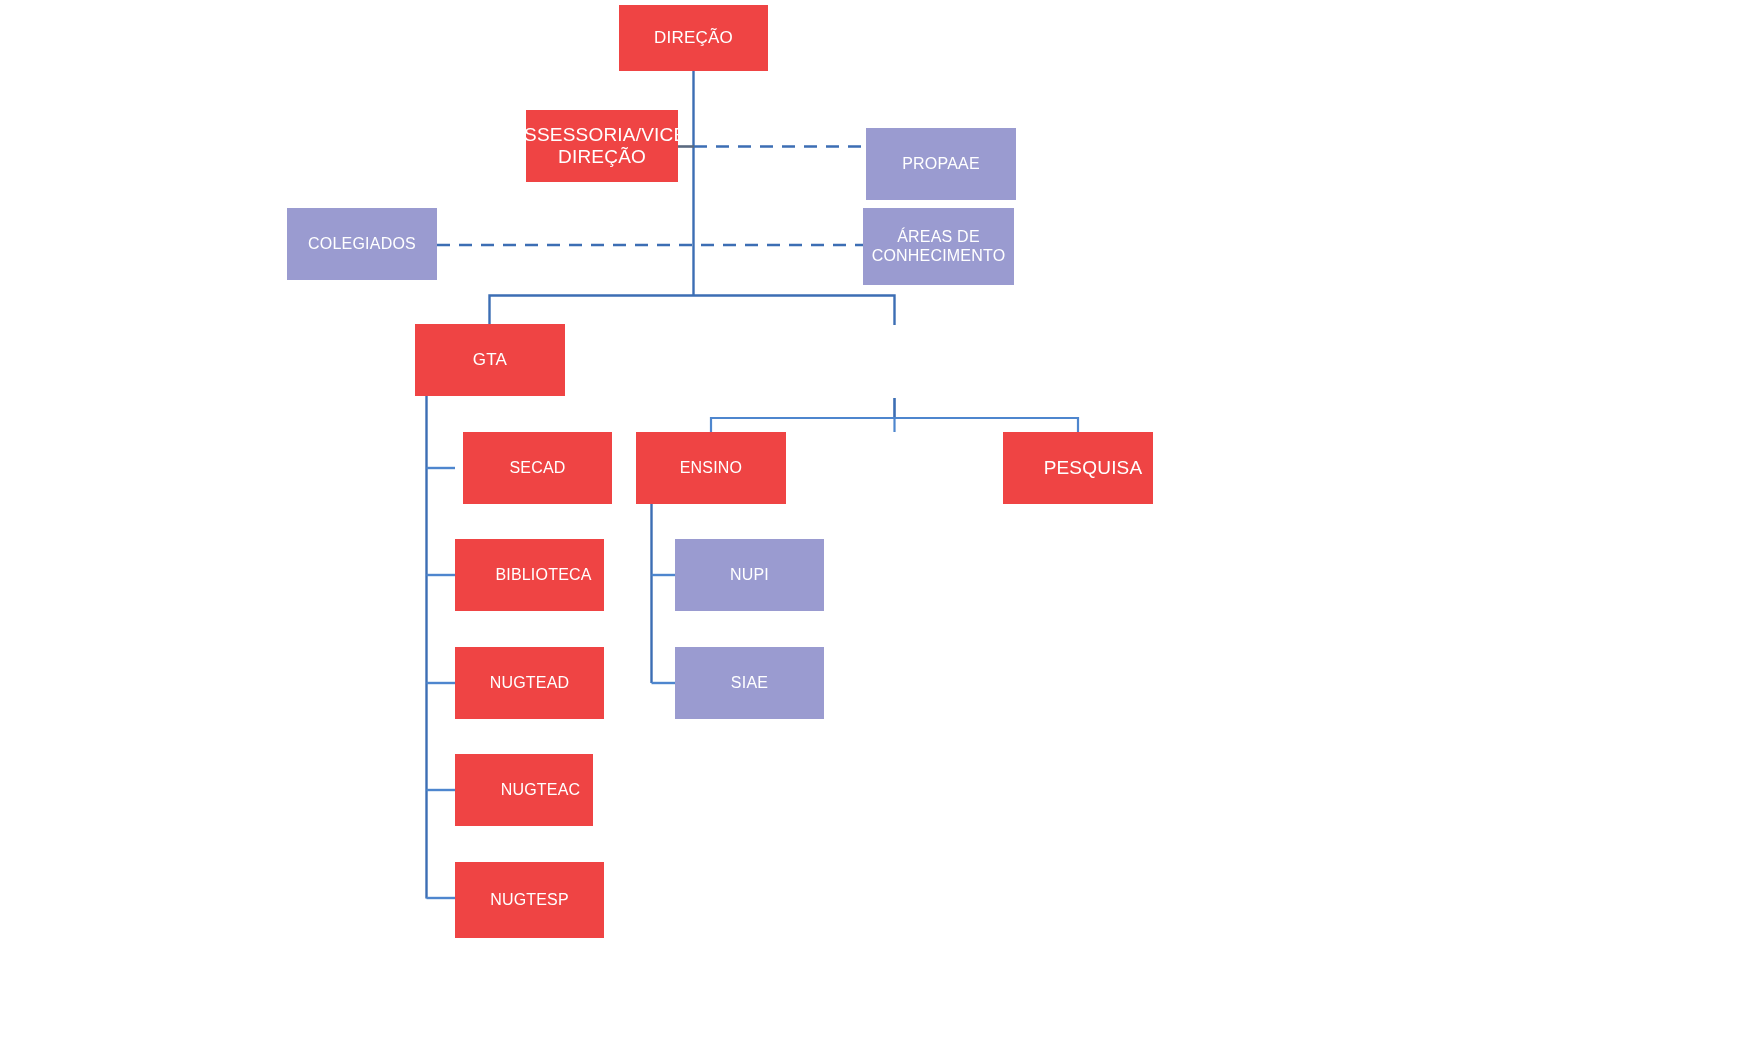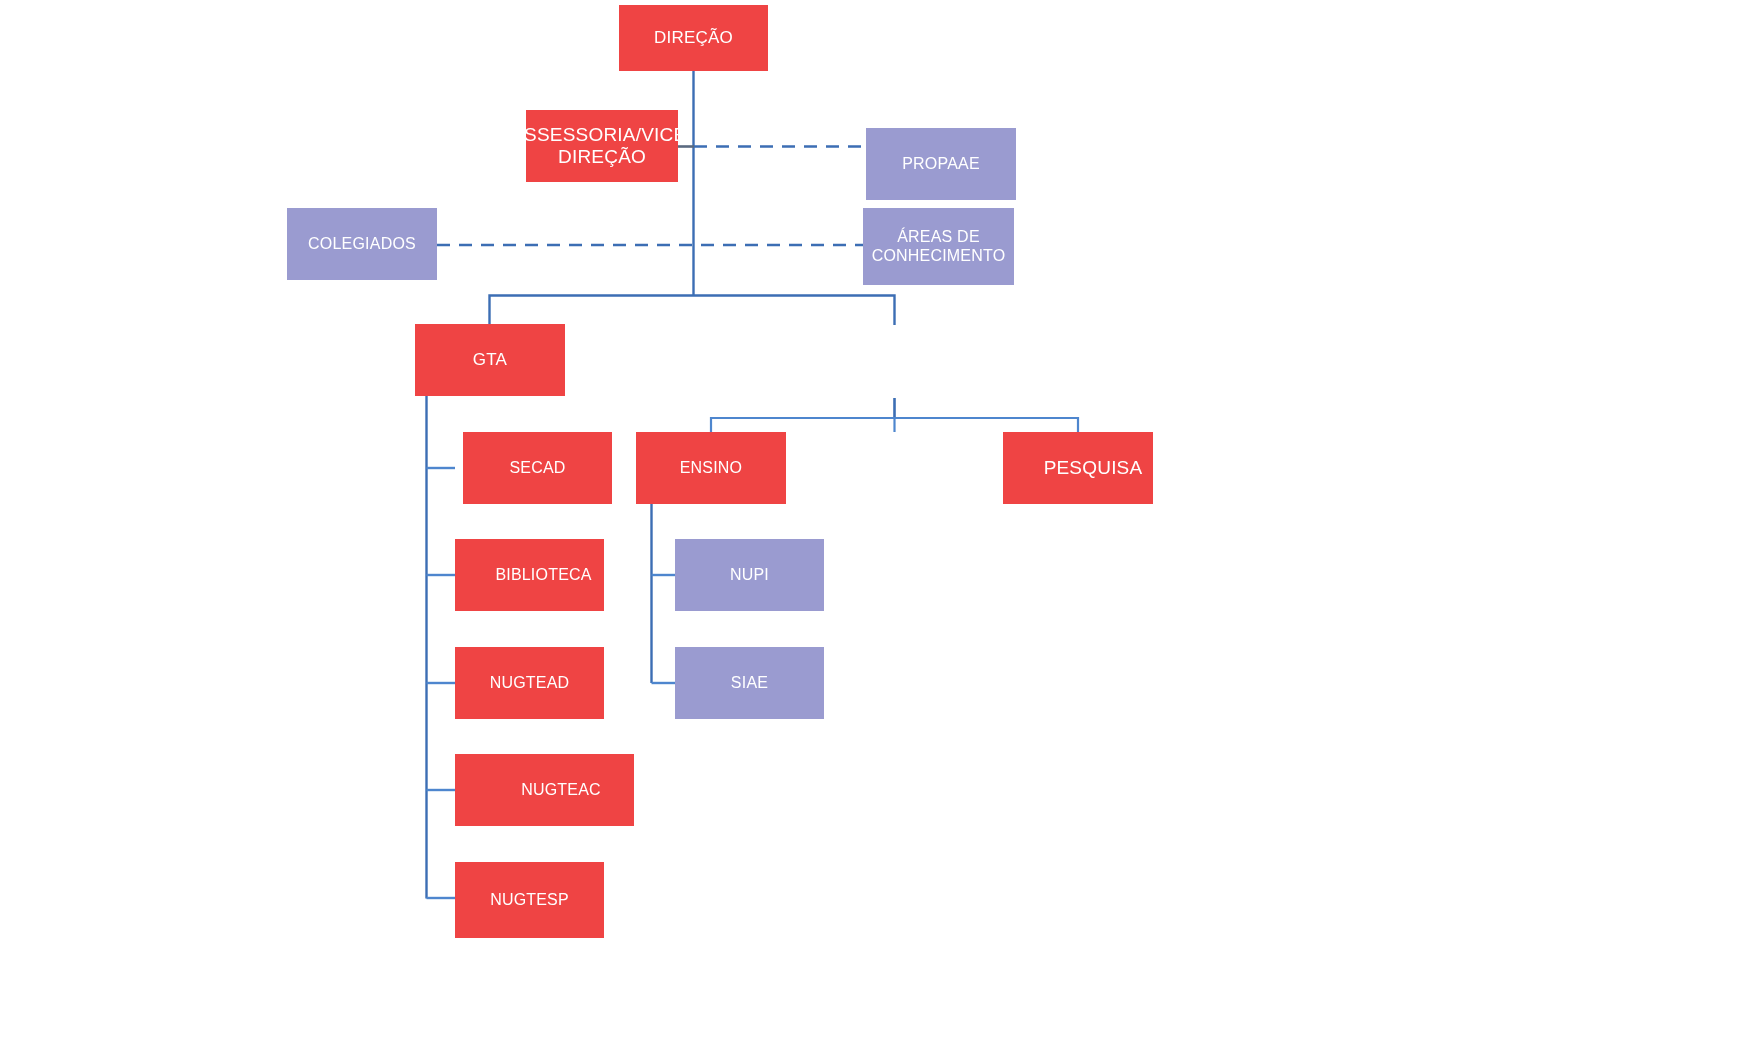--- a/index.html
+++ b/index.html
@@ -111,21 +111,21 @@
   </div>
 
   <div class="node blue" style="left:455px; top:539px; width:149px; height:72px; font-size:16px;padding-left:34px;">
     <span class="lbl">BIBLIOTECA</span>
   </div>
 
   <div class="node blue" style="left:455px; top:647px; width:149px; height:72px; font-size:16px;">
     <span class="lbl">NUGTEAD</span>
   </div>
 
-  <div class="node blue" style="left:455px; top:754px; width:179px; height:72px; font-size:16px;padding-left:39px;">
+  <div class="node blue" style="left:455px; top:754px; width:138px; height:72px; font-size:16px;padding-left:39px;">
     <span class="lbl">NUGTEAC</span>
   </div>
 
   <div class="node blue" style="left:455px; top:862px; width:149px; height:76px; font-size:16px;">
     <span class="lbl">NUGTESP</span>
   </div>
 
   <div class="node blue" style="left:636px; top:432px; width:150px; height:72px; font-size:16px;">
     <span class="lbl">ENSINO</span>
   </div>

